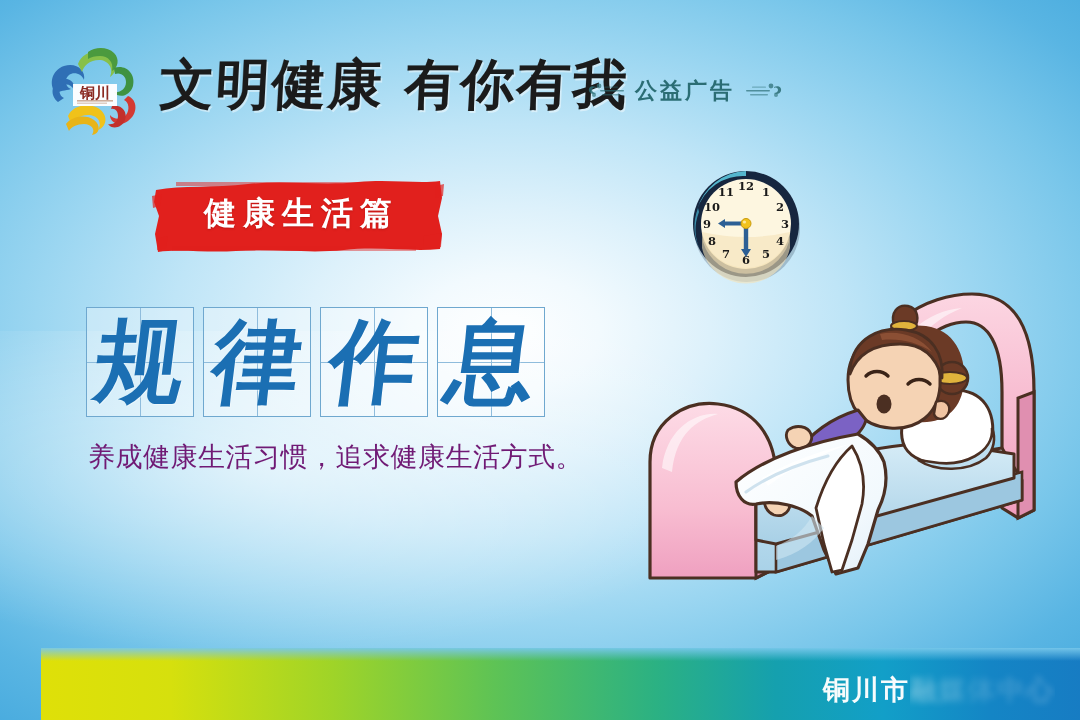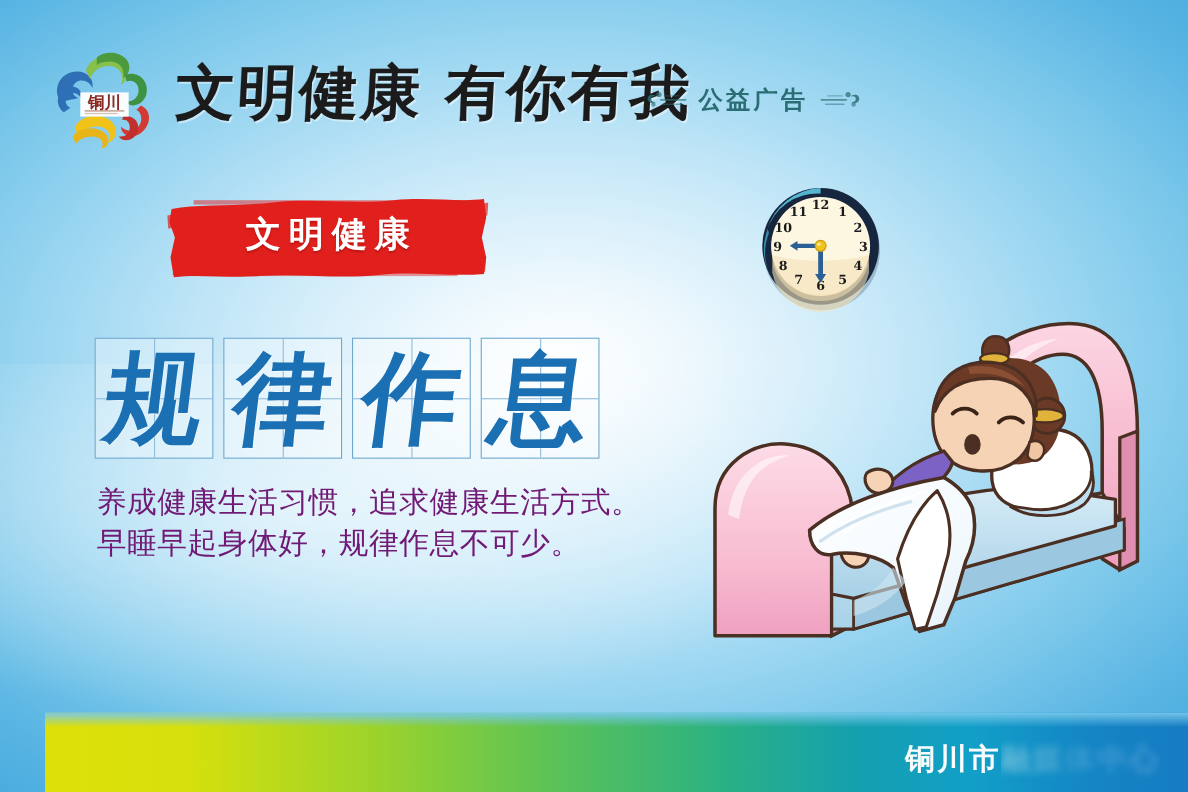--- a/index.html
+++ b/index.html
@@ -213,41 +213,40 @@
                  C258,76 226,70 192,74 C156,78 120,72 84,75
                  C56,77 28,73 6,76 L3,58 L7,40 L2,26 Z" fill="#e1201d"></path>
         <path d="M0,20 L10,18 L8,30 L1,32 Z" fill="#e1201d" opacity=".7"></path>
         <path d="M284,10 L292,8 L291,20 L283,22 Z" fill="#e1201d" opacity=".7"></path>
         <path d="M6,62 L16,60 L14,72 L5,74 Z" fill="#e1201d" opacity=".6"></path>
         <path d="M272,60 L290,57 L289,71 L271,73 Z" fill="#e1201d" opacity=".65"></path>
         <rect x="24" y="6" width="250" height="4" fill="#e1201d" opacity=".5"></rect>
         <rect x="20" y="70" width="244" height="5" fill="#e1201d" opacity=".45"></rect>
       </svg>
     </div>
-    <div class="text">文明健康</div>
+    <div class="text">健康生活篇</div>
   </div>
 
   <div id="headline">
     <div class="glyph-cell">
       <span class="ch">规</span>
     </div>
     <div class="glyph-cell">
       <span class="ch">律</span>
     </div>
     <div class="glyph-cell">
       <span class="ch">作</span>
     </div>
     <div class="glyph-cell">
       <span class="ch">息</span>
     </div>
   </div>
 
   <div id="body-copy">
     <span class="line">养成健康生活习惯，追求健康生活方式。</span>
-    <span class="line">早睡早起身体好，规律作息不可少。</span>
   </div>
 
   <div id="clock">
     <svg viewBox="0 0 118 122">
       <ellipse cx="59" cy="64" rx="53" ry="54" fill="#0d1c30" opacity=".22"></ellipse>
       <circle cx="58" cy="60" r="53" fill="#16263f"></circle>
       <path d="M58 7 A53 53 0 0 0 9 46 A48 48 0 0 1 58 12 Z" fill="#5fd0e8" opacity=".85"></path>
       <path d="M10 44 A53 53 0 0 0 12 86 A49 49 0 0 1 11 48 Z" fill="#48b6d6" opacity=".7"></path>
       <circle cx="58" cy="60" r="45" fill="#fdf6e0"></circle>
       <path d="M13 60 A45 45 0 0 0 103 60 A45 45 0 0 1 13 60 Z" fill="#f6e4ba" opacity=".0"></path>

